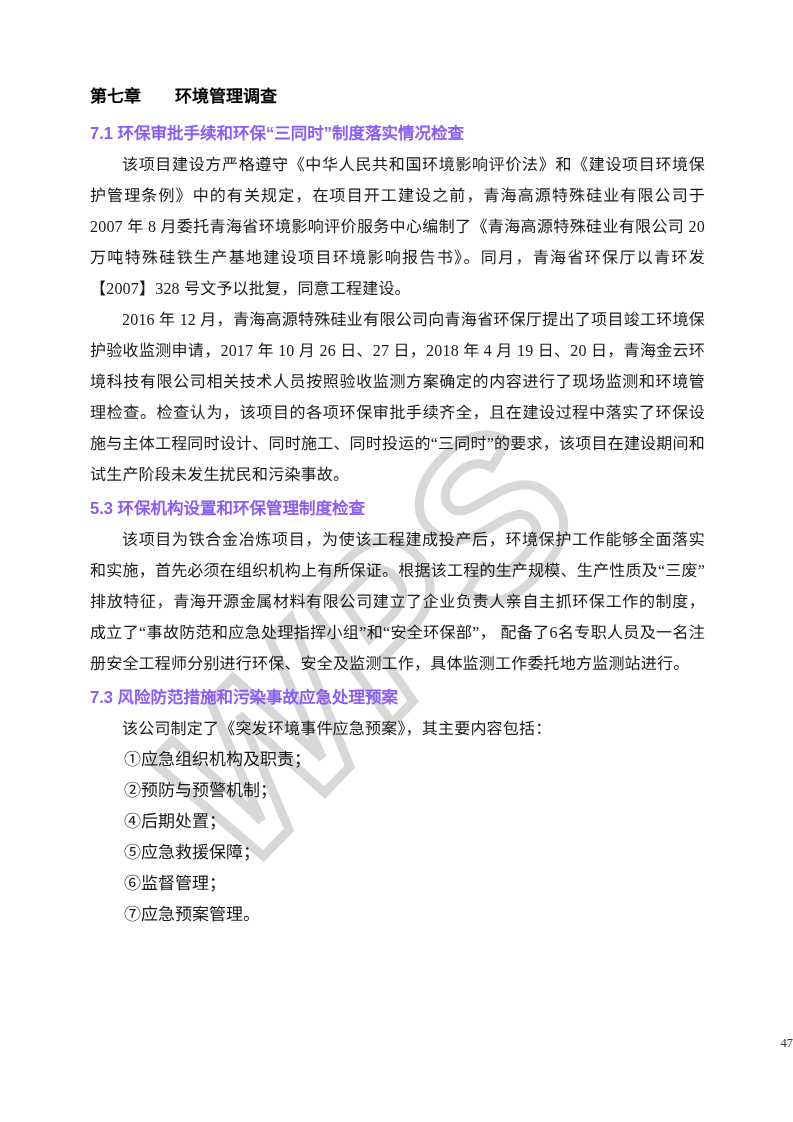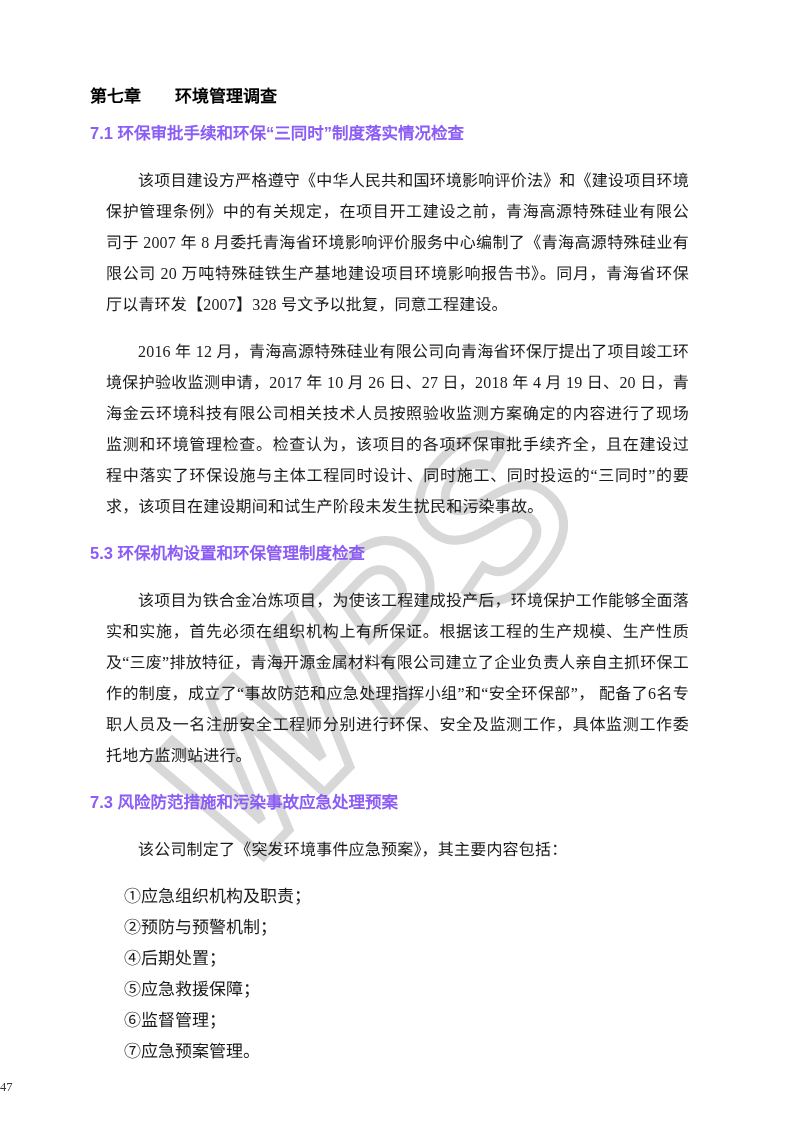--- a/index.html
+++ b/index.html
@@ -43,39 +43,39 @@
   }
   h2.section-heading {
     margin: 3px 0 0 0;
     font-family: "Liberation Sans", "DejaVu Sans", sans-serif;
     font-weight: bold;
     font-size: 16.5px;
     line-height: 31px;
     color: #8b5cf6;
   }
   p.body-para {
-    margin: 16px;
+    margin: 0;
     font-size: 16px;
     line-height: 31px;
     text-align: justify;
     text-indent: 2em;
     letter-spacing: 0.2px;
   }
   p.list-line {
     margin: 0;
     font-size: 17px;
     line-height: 31px;
     text-indent: 2em;
   }
   .page-number {
     position: absolute;
     left: 0;
     right: 0;
-    top: 1080px;
-    text-align: left;
+    top: 1036px;
+    text-align: right;
     font-size: 12.5px;
     color: #333333;
     z-index: 1;
   }
 </style>
 </head>
 <body>
 
 <div class="page">
 

